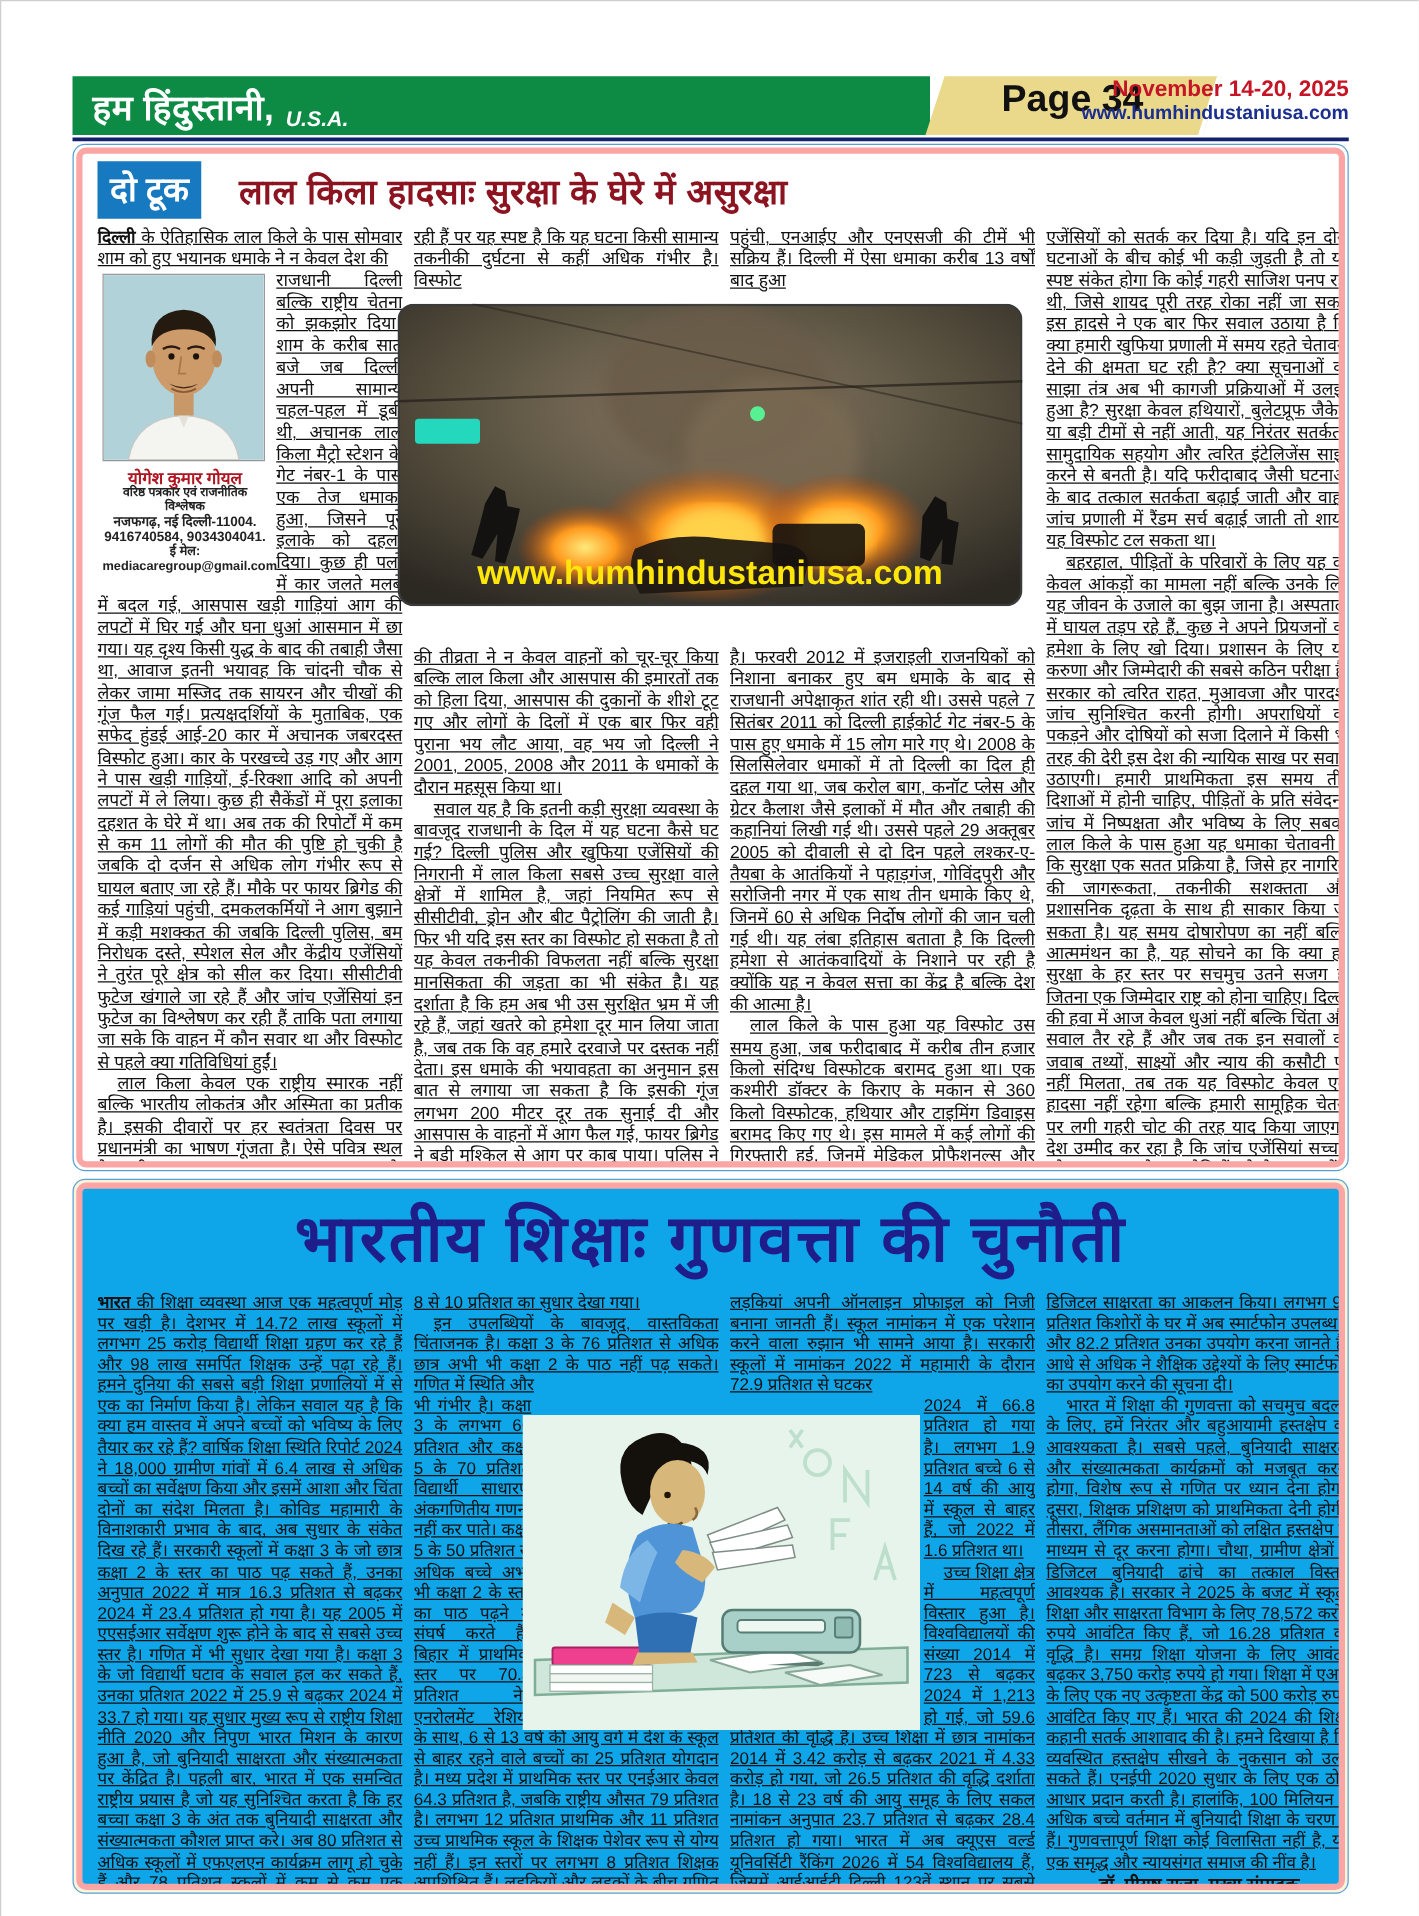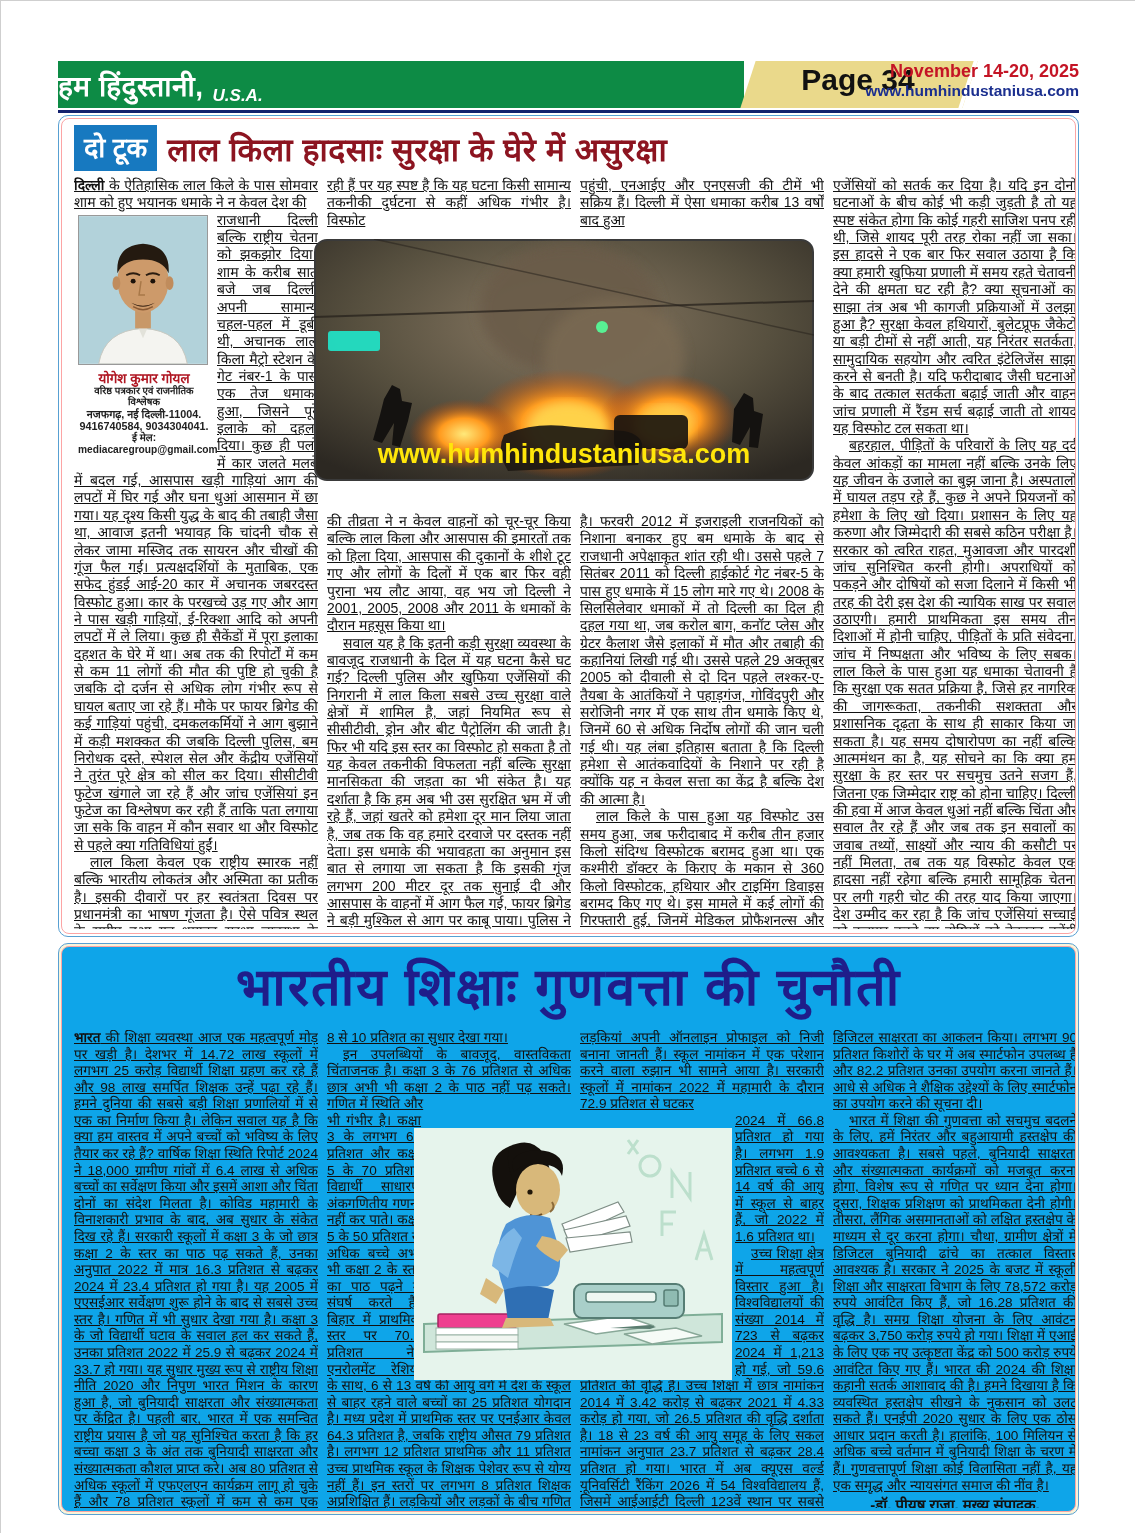--- a/index.html
+++ b/index.html
@@ -2,43 +2,43 @@
 <html><head>
 <meta charset="utf-8">
 <style>
   html,body{margin:0;padding:0;background:#e9e9e9;}
   .page{position:relative;width:1135px;height:1533px;background:#ffffff;margin:0 auto;
         font-family:"Liberation Sans","DejaVu Sans",sans-serif;color:#111;overflow:hidden;
         border:1px solid #cfcfcf;}
   
   .header{position:absolute;left:57px;top:60px;width:1021px;height:47px;}
   .masthead{position:absolute;left:0;top:0;width:686px;height:47px;background:#0d8b45;
-            display:flex;align-items:center;padding-left:0;box-sizing:border-box;}
+            display:flex;align-items:center;padding-left:16px;box-sizing:border-box;}
   .paper-name{color:#fff;font-weight:bold;font-size:28px;letter-spacing:.5px;}
   .paper-edition{color:#fff;font-weight:bold;font-style:italic;font-size:17px;margin-left:9px;margin-top:22px;}
   .page-badge{position:absolute;left:690px;top:0;width:218px;height:47px;background:#ead98b;
               transform:skewX(-18deg);border-right:4px solid #fff;}
   .page-badge-label{position:absolute;left:700px;top:2px;width:200px;text-align:center;
               font-weight:bold;font-size:30px;color:#111;}
   .header-right{position:absolute;right:0;top:0;text-align:right;line-height:1.15;}
   .header-date{color:#c41425;font-weight:bold;font-size:18px;}
   .header-site{color:#1b2f8f;font-weight:bold;font-size:15.5px;}
   .header-rule{position:absolute;left:57px;top:109px;width:1021px;height:3px;background:#13216e;}
   
   .art-box{position:absolute;left:57px;width:1021px;border:1px solid #58a0d2;border-radius:10px;
            padding:2px;box-sizing:border-box;background:#fff;}
-  .art-inner{border:1px solid #fca5a5;border-radius:8px;height:100%;box-sizing:border-box;overflow:hidden;background:inherit;}
+  .art-inner{border:5px solid #fca5a5;border-radius:8px;height:100%;box-sizing:border-box;overflow:hidden;background:inherit;}
   #art1{top:114px;height:822px;}
   #art2{top:942px;height:572px;background:#f9f4da;}
   #art2 .art-inner{background:#0ea5e9;}
   
   .hl1-row{display:flex;align-items:center;gap:10px;padding:6px 12px 2px 12px;}
   .tag-box{background:#1779c0;color:#fff;font-weight:bold;font-size:27px;padding:3px 10px 6px 10px;
            flex:0 0 auto;}
-  .hl1{color:#8c1420;font-weight:800;font-size:32px;white-space:nowrap;letter-spacing:.5px;}
+  .hl1{color:#8c1420;font-weight:800;font-size:28px;white-space:nowrap;letter-spacing:.5px;margin-left:20px;}
   .hl2{color:#1f1d8a;font-weight:800;font-size:52px;text-align:center;padding:2px 6px 6px 6px;
        letter-spacing:2px;white-space:nowrap;overflow:hidden;}
   
   .body-cols{position:relative;display:flex;gap:9px;padding:4px 12px 0 12px;overflow:hidden;
              text-align:justify;}
   #body1{height:752px;font-size:14px;line-height:1.24;}
   #body2{height:478px;font-size:13.6px;line-height:1.22;}
   .col{flex:0 0 244px;width:244px;overflow:hidden;text-decoration:underline;}
   .p{margin:0;}
   .indent{text-indent:16px;}

